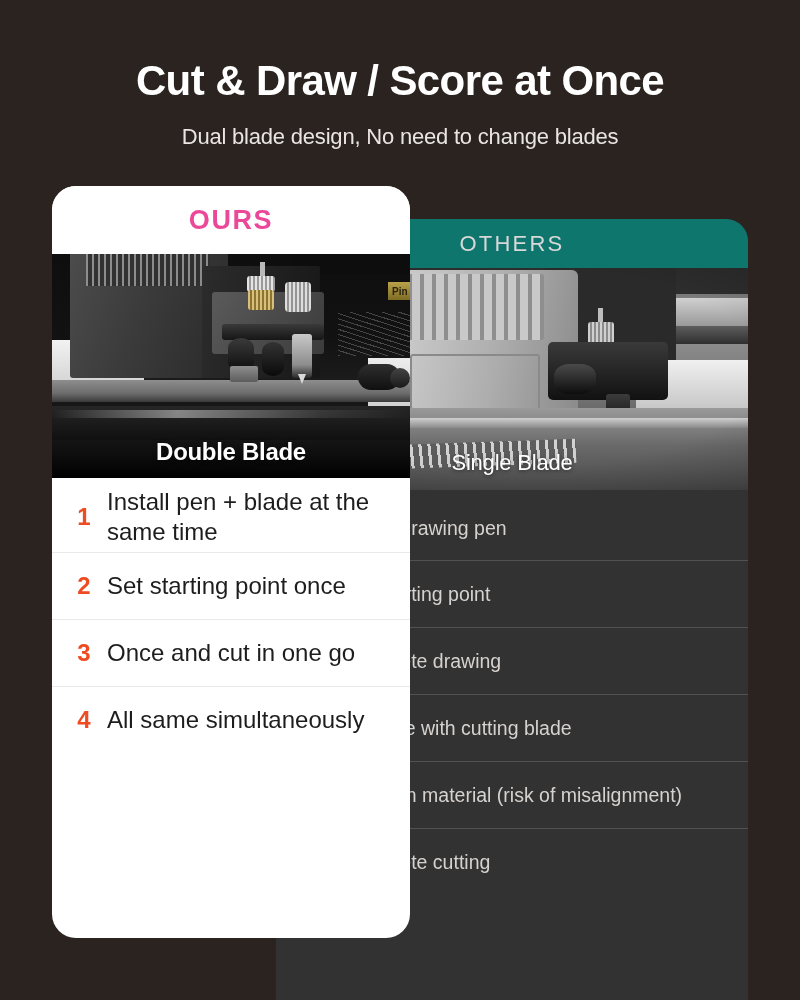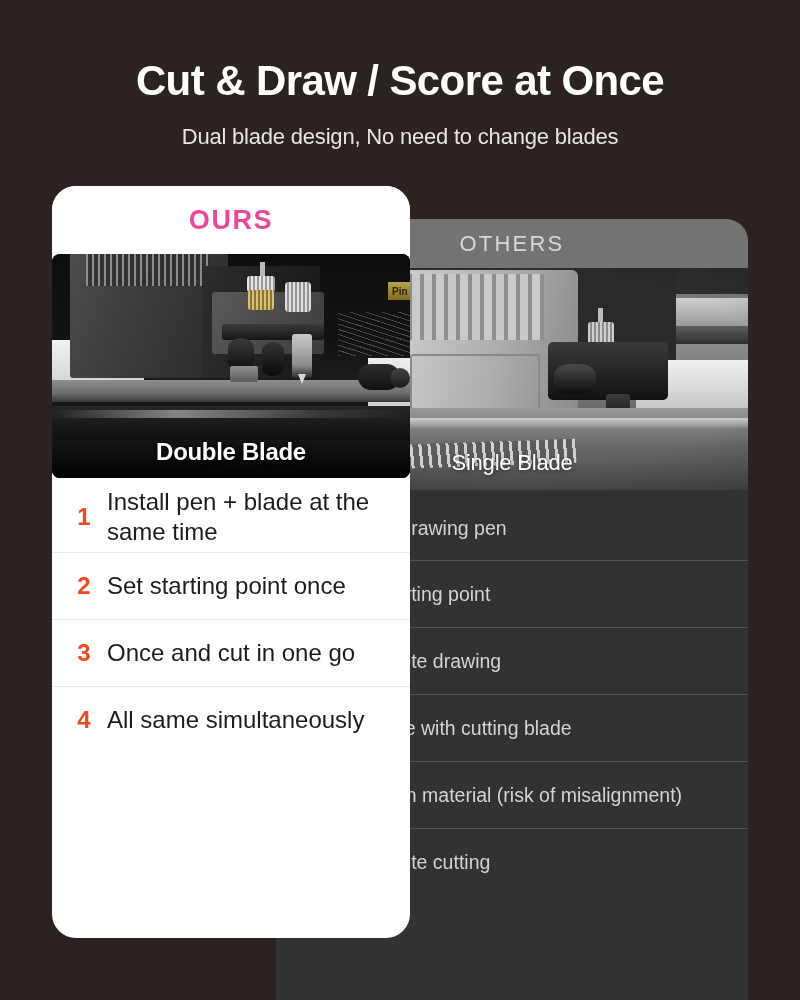--- a/index.html
+++ b/index.html
@@ -26,21 +26,21 @@
   .compare { position:absolute; left:0; top:186px; width:800px; height:760px; }
 
   
   .panel-others {
     position:absolute; left:276px; top:33px; width:472px; height:882px;
     background:#323232; border-radius:22px; overflow:hidden;
     z-index:1;
   }
   .others-head {
     height:49px; display:flex; align-items:center; justify-content:center;
-    background:#737373;
+    background:#0f766e;
   }
   .others-head-label {
     font-size:22px; color:#d8d8d8; letter-spacing:2.2px; font-weight:400;
   }
   .others-photo {
     position:relative; height:222px; overflow:hidden;
     background:#4a4a4a;
   }
   .others-caption {
     position:absolute; left:0; right:0; bottom:14px; text-align:center;
@@ -67,21 +67,21 @@
     background:#ffffff; border-radius:24px; overflow:hidden;
     z-index:3;
   }
   .ours-head {
     height:68px; display:flex; align-items:center; justify-content:center;
     background:#ffffff;
   }
   .ours-head-label {
     font-size:27px; font-weight:bold; color:#ec4899; letter-spacing:1.6px;
   }
-  .ours-photo { position:relative; height:224px; overflow:hidden; background:#1a1a1a;border-radius:8px; }
+  .ours-photo { position:relative; height:224px; overflow:hidden; background:#1a1a1a; }
   .ours-caption {
     position:absolute; left:0; right:0; bottom:12px; text-align:center;
     font-size:24px; color:#ffffff; font-weight:bold; letter-spacing:-0.3px;
     text-shadow:0 1px 5px rgba(0,0,0,.6); z-index:6;
   }
   .ours-list { padding:4px 0 0 0; }
   .u-row {
     display:flex; align-items:center; gap:15px;
     padding:0 26px 0 24px; min-height:67px;
     border-top:1px solid #e9e9e9;

